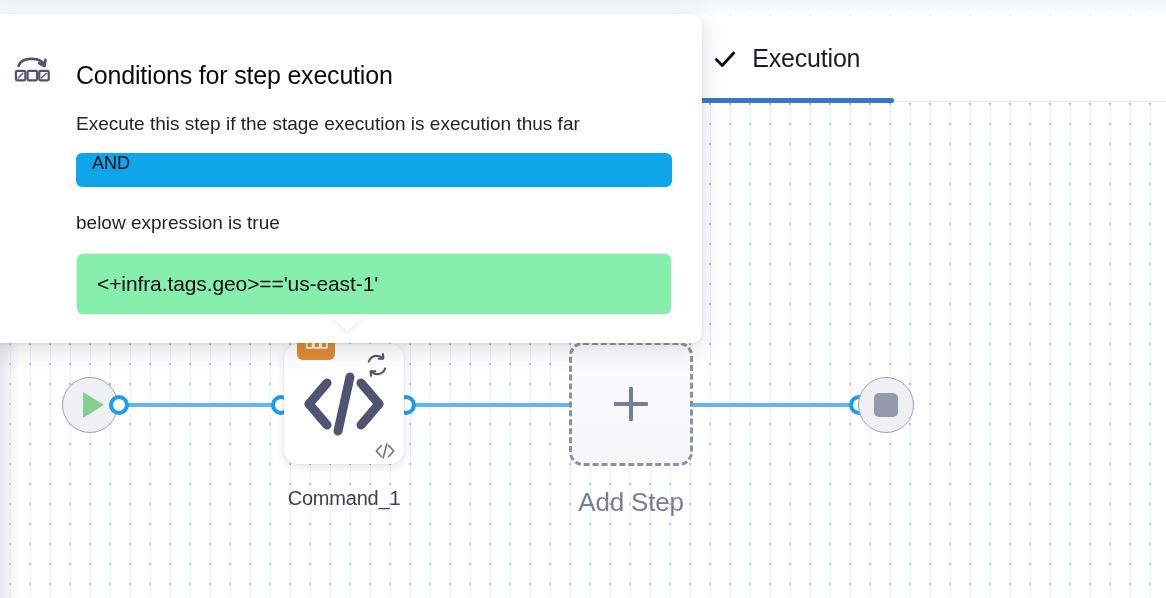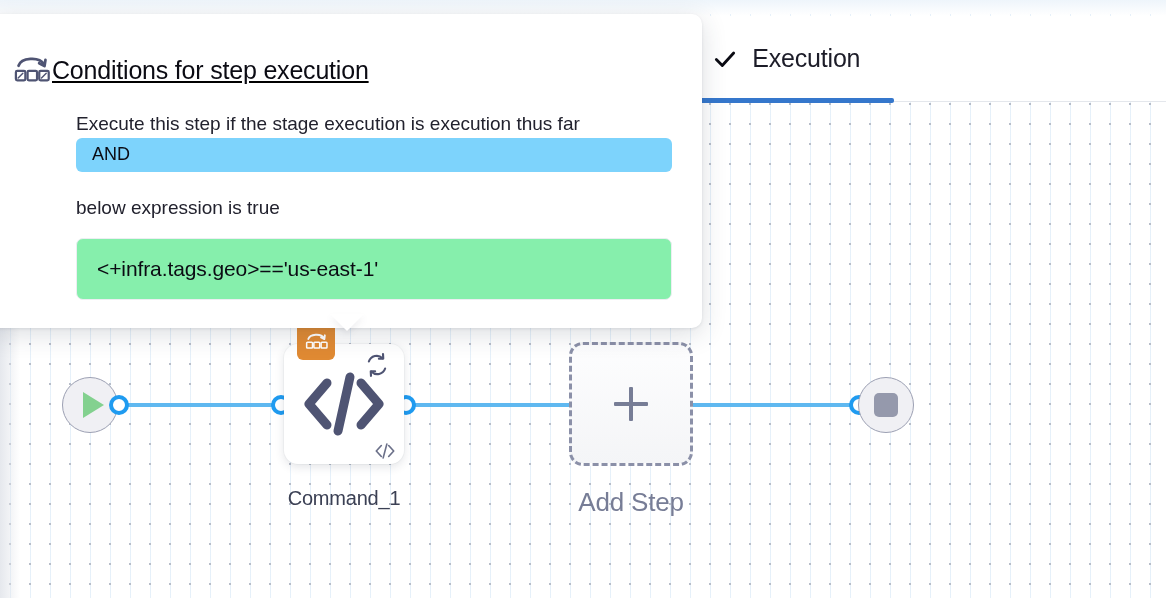--- a/index.html
+++ b/index.html
@@ -114,22 +114,22 @@
     width: 0; height: 0;
     border-left: 17px solid transparent;
     border-right: 17px solid transparent;
     border-top: 17px solid #ffffff;
     z-index: 31;
     filter: drop-shadow(0 4px 3px rgba(40,48,70,0.07));
   }
 
   .popover-head {
     display: flex;
-    align-items: center;
-    text-decoration: underline;
+    align-items: flex-end;
+    gap: 24px;
   }
   .cond-icon {
     flex: 0 0 auto;
     width: 42px; height: 42px;
     margin-top: 8px;
     color: #4f5473;
   }
   .popover-title {
     font-size: 25px;
     color: #0b0b13;
@@ -141,25 +141,26 @@
   .popover-body {
     margin-left: 66px;
     margin-top: 20px;
   }
   .cond-text {
     font-size: 19px;
     color: #22222e;
     line-height: 1.45;
   }
   .and-field {
+    margin-top: 15px;
     height: 34px;
-    background: #7dd3fc;
+    background: #0ea5e9;
     border-radius: 6px;
     display: flex;
-    align-items: center;
+    align-items: flex-start;
     padding: 0 16px;
     font-size: 18px;
     color: #0b0b13;
     cursor: pointer;
   }
   .cond-text-2 {
     margin-top: 25px;
     font-size: 19px;
     color: #22222e;
   }

